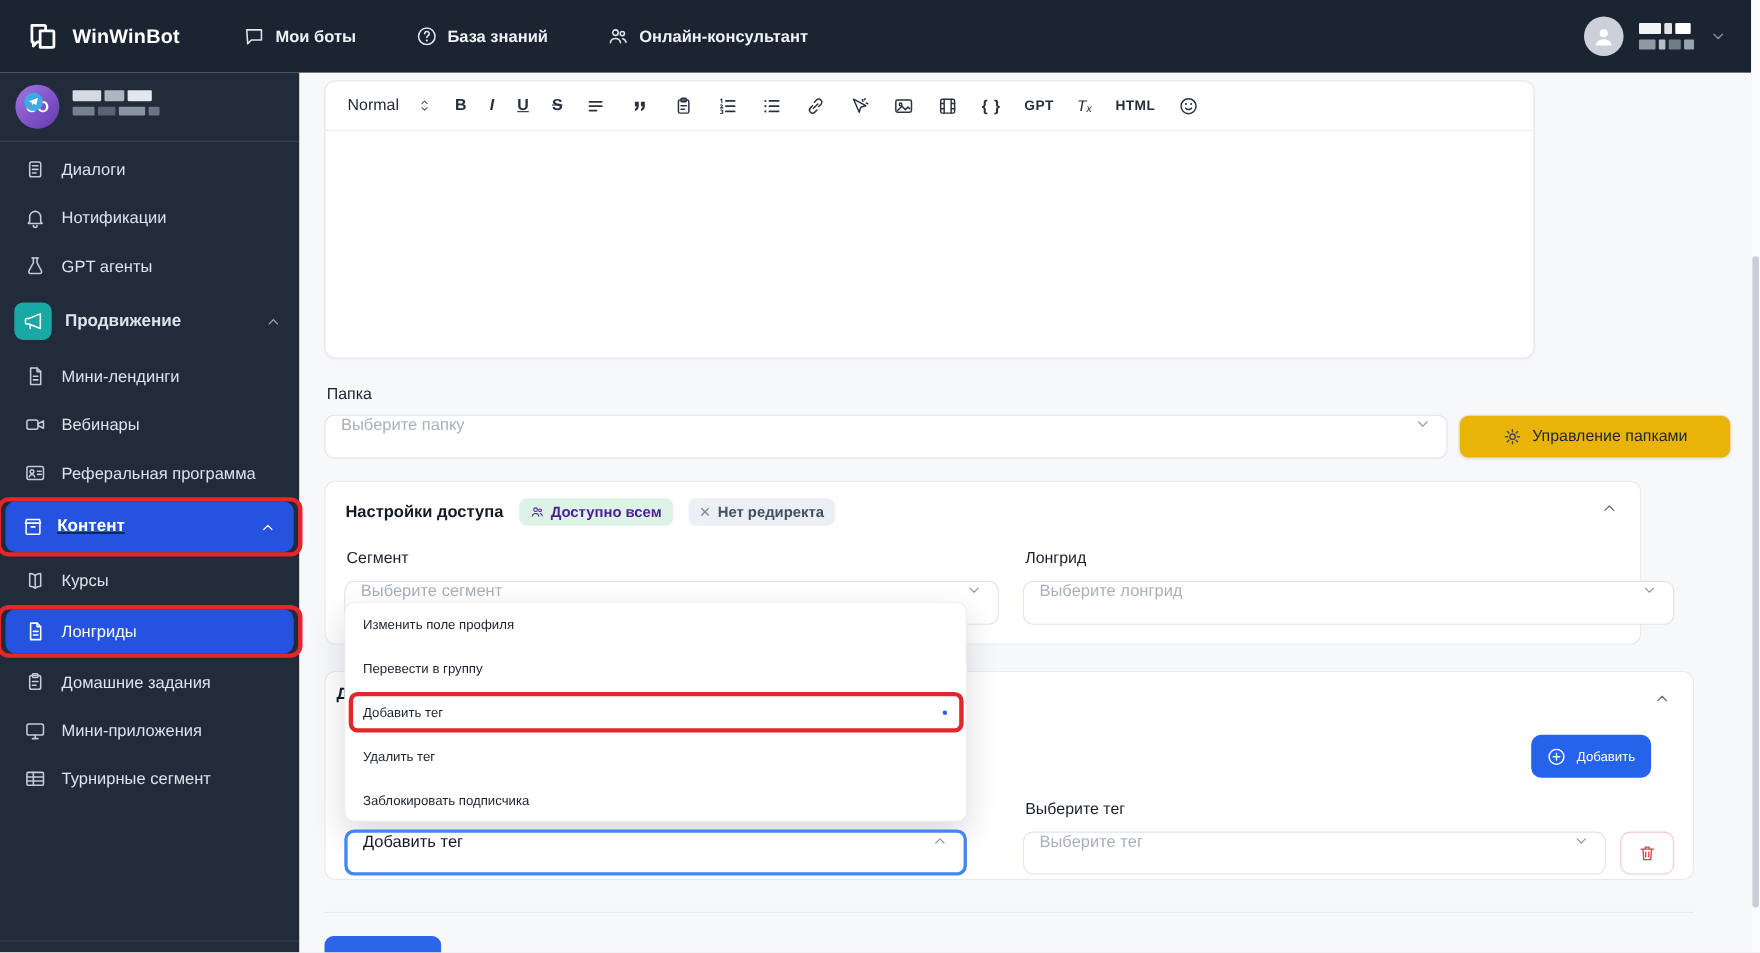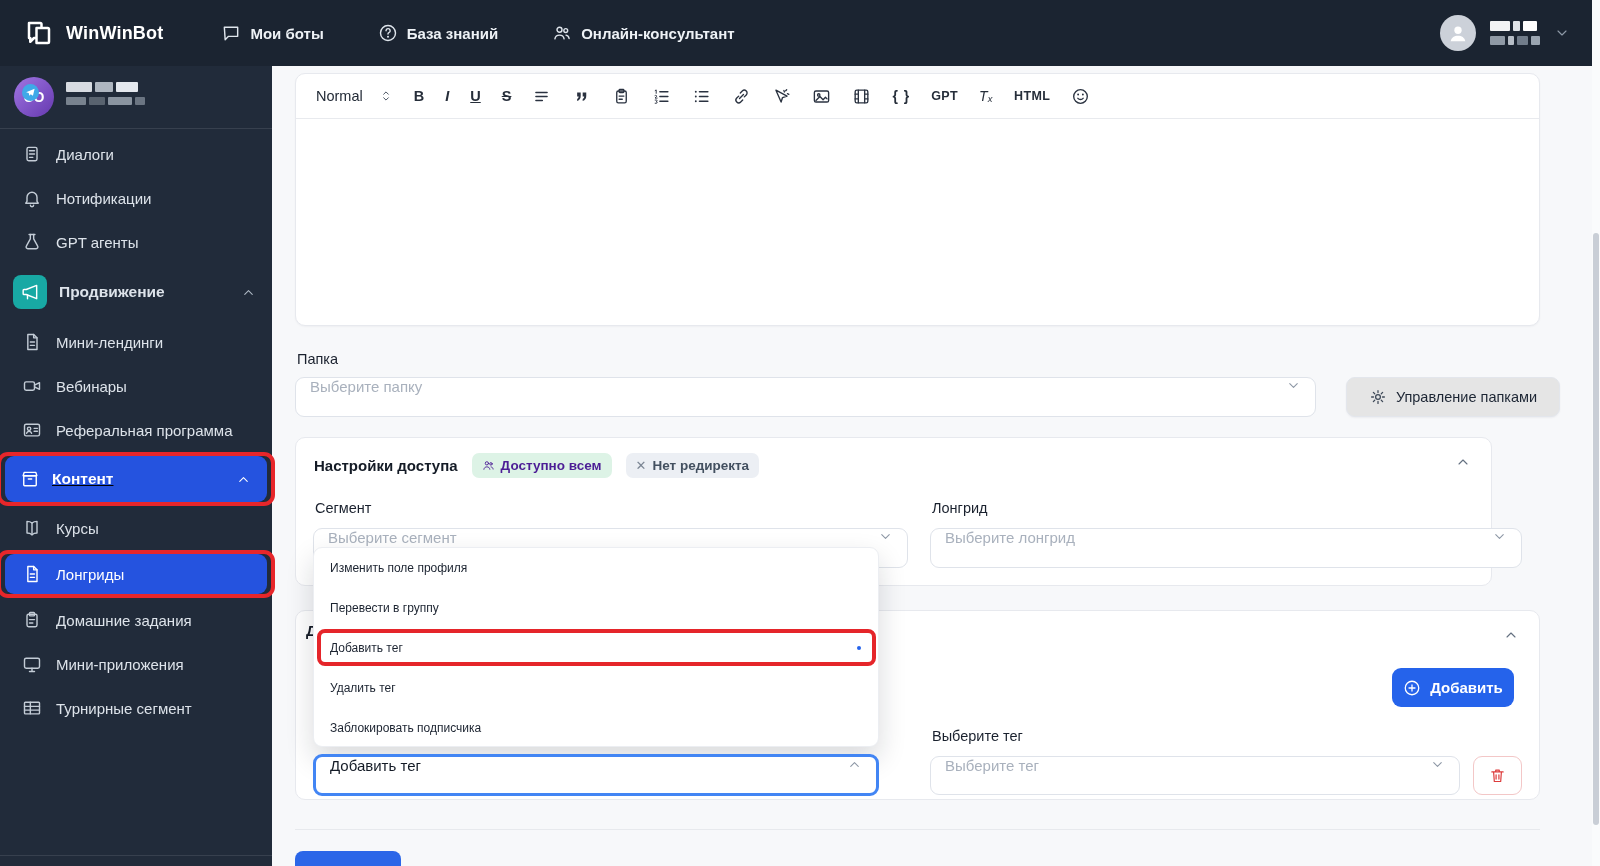--- a/index.html
+++ b/index.html
@@ -45,21 +45,21 @@
   .side-item.active { background:#2553df; border-radius:9px; margin:2px 5px; height:40px; padding-left:17px; color:#fff; }
   .side-item.active .icon { color:#fff; }
   .side-section.active { height:46px; font-weight:600; padding-left:15px; }
   .annotated { position:relative; }
   .annotated::after { content:''; position:absolute; left:-3px; right:-3px; top:-4px; bottom:-4px; border:4px solid #e7262a; border-radius:11px; pointer-events:none; }
   #side-divider2 { position:absolute; left:0; top:789px; width:272px; height:1px; background:rgba(255,255,255,.10); }
   #collapse { position:absolute; left:0; top:798px; width:272px; height:40px; display:flex; align-items:center; gap:18px; padding-left:26px; color:#e2e7ee; font-size:15px; font-weight:600; cursor:pointer; }
 
   
   .card { position:absolute; background:#fff; border:1px solid #e7e9ee; border-radius:10px; }
-  #editor-card { left:295px; top:73px; width:1245px; height:253px; box-shadow:0 1px 2px rgba(16,24,40,.04);text-align:right; }
+  #editor-card { left:295px; top:73px; width:1100px; height:253px; box-shadow:0 1px 2px rgba(16,24,40,.04);text-align:right; }
   #toolbar { display:flex; align-items:center; gap:21px; height:45px; padding:0 20px; border-bottom:1px solid #e8eaee; color:#2a3240; }
   #style-select { display:flex; align-items:center; gap:16px; font-size:14.5px; color:#222a36; cursor:pointer; }
   #style-select .icon { width:14px; height:14px; color:#4b5563; }
   .tool { font-size:14.5px; color:#262e3a; cursor:pointer; display:flex; align-items:center; }
   .tool .icon { width:19px; height:19px; color:#2a3240; }
   .t-bold { font-weight:800; }
   .t-italic { font-style:italic; font-weight:600; }
   .t-underline { text-decoration:underline; font-weight:600; }
   .t-strikethrough { text-decoration:line-through; font-weight:600; }
   .t-code { letter-spacing:1px; font-weight:600; font-size:14px; }
@@ -67,40 +67,40 @@
   .t-clear-format { font-style:italic; font-weight:400; font-size:14px; }
 
   .field-label { position:absolute; font-size:14.5px; color:#1a212e; }
   .select { position:absolute; background:#fff; border:1px solid #dfe3ea; border-radius:9px; display:flex; padding:0 14px; cursor:pointer; }
   .select .ph { color:#a9b1bd; font-size:15px; }
   .select .val { color:#141b26; font-size:15px; }
   .select .chev { margin-left:auto; width:15px; height:15px; color:#8d97a5; }
 
   #folder-label { left:297px; top:351px; }
   #folder-select { left:295px; top:377px; width:1021px; height:40px; }
-  #manage-btn { position:absolute; left:1326px; top:377px; width:214px; height:40px; background:#e5e5e5; border:1px solid #e3e6ec; border-radius:9px; display:flex; align-items:center; justify-content:center; gap:9px; font-size:14.5px; color:#1d2634; cursor:pointer; box-shadow:0 1px 2px rgba(16,24,40,.05);margin-left:20px; }
+  #manage-btn { position:absolute; left:1326px; top:377px; width:248px; height:40px; background:#eab308; border:1px solid #e3e6ec; border-radius:9px; display:flex; align-items:center; justify-content:center; gap:9px; font-size:14.5px; color:#1d2634; cursor:pointer; box-shadow:0 1px 2px rgba(16,24,40,.05); }
   #manage-btn .icon { width:18px; height:18px; color:#3f4a59; }
 
   #access-card { left:295px; top:437px; width:1197px; height:149px; }
   .card-header { display:flex; align-items:center; gap:14px; padding:15px 18px 0 18px; }
   .card-title { font-size:15px; font-weight:700; color:#141b26; }
   .badge { display:flex; align-items:center; gap:6px; height:25px; padding:0 10px; border-radius:7px; font-size:13.5px; font-weight:600; }
   .badge-green { background:#ddf3e6; color:#4c1d95; }
   .badge-green .icon { width:13px; height:13px; }
   .badge-gray { background:#eceff4; color:#435060; }
   .badge-x { font-size:13px; color:#7c8694; font-weight:400; }
   .card-chev { position:absolute; right:20px; top:16px; width:16px; height:16px; color:#647081; cursor:pointer; }
   #segment-label { left:315px; top:500px; }
   #longread-label { left:932px; top:500px; }
   #segment-select { left:313px; top:528px; width:595px; height:40px; }
   #longread-select { left:930px; top:528px; width:592px; height:40px; }
 
   #actions-card { left:295px; top:610px; width:1245px; height:190px; }
   #actions-title { position:absolute; left:306px; top:622px; font-size:15px; font-weight:700; color:#141b26; z-index:5; white-space:nowrap; }
-  #add-btn { position:absolute; left:1392px; top:668px; width:122px; height:39px; background:#2563eb; border-radius:9px; display:flex; align-items:center; justify-content:center; gap:9px; color:#fff; font-size:15px; font-weight:700; cursor:pointer; z-index:6; }
+  #add-btn { position:absolute; left:1392px; top:668px; width:109px; height:39px; background:#2563eb; border-radius:9px; display:flex; align-items:center; justify-content:center; gap:9px; color:#fff; font-size:12px; font-weight:400; cursor:pointer; z-index:6; }
   #add-btn .icon { width:18px; height:18px; color:#fff; }
   #tag-label { left:932px; top:728px; z-index:6; }
   #tag-select { left:930px; top:756px; width:530px; height:39px; z-index:6; }
   #trash-btn { position:absolute; left:1473px; top:756px; width:49px; height:39px; background:#fff; border:1px solid #f3c7c7; border-radius:9px; display:flex; align-items:center; justify-content:center; cursor:pointer; z-index:6; }
   #trash-btn .icon { width:17px; height:17px; color:#dd3c3c; }
   #action-select { left:313px; top:754px; width:566px; height:42px; border:3px solid #4285f4; z-index:35; }
 
   
   #dropdown { position:absolute; left:313px; top:547px; width:566px; height:200px; background:#fff; border:1px solid #eceef2; border-radius:9px; box-shadow:0 12px 28px rgba(16,24,40,.16); z-index:30; overflow:visible; }
   .dd-option { position:relative; height:40px; display:flex; align-items:center; padding:0 16px; font-size:12px; color:#1b2330; cursor:pointer; }

